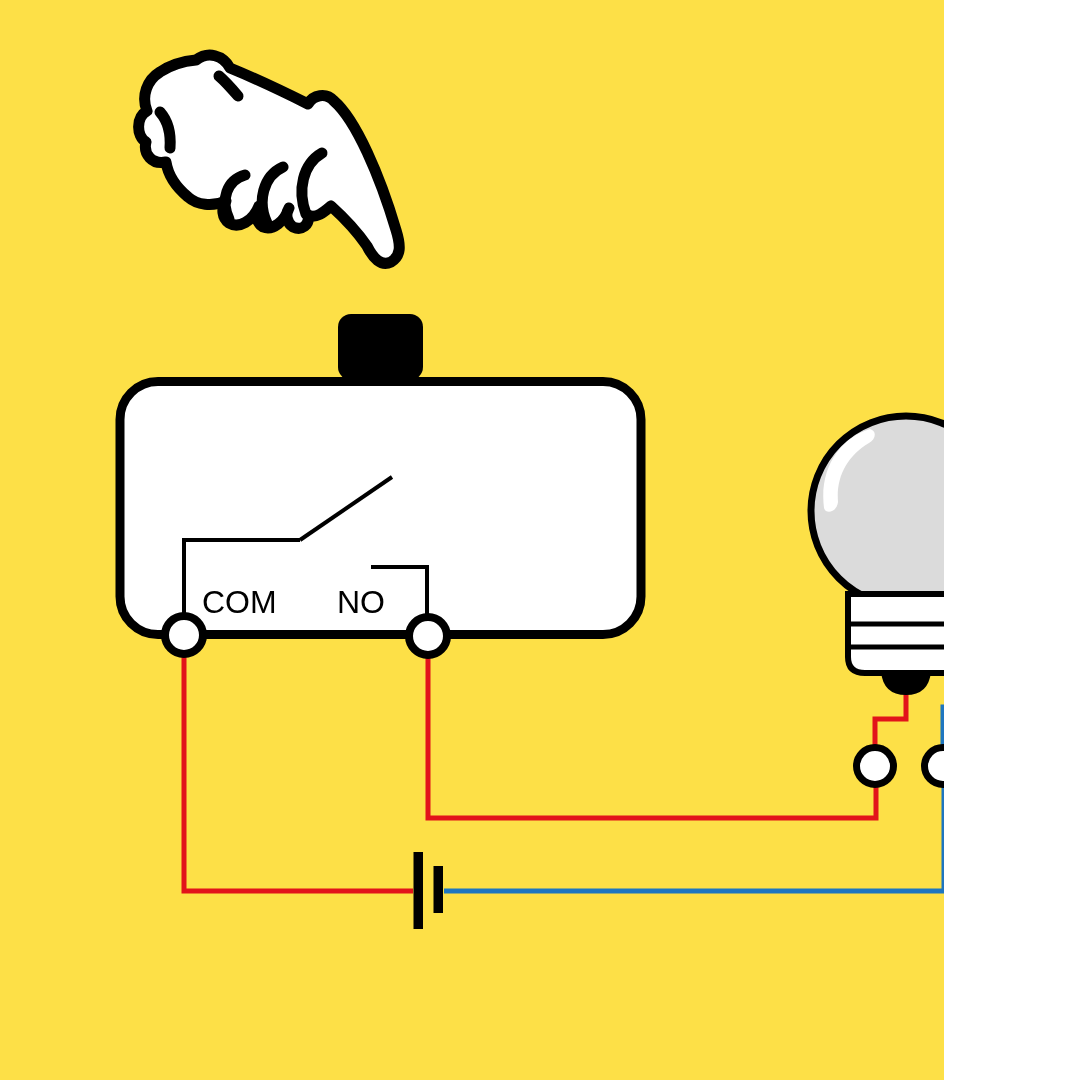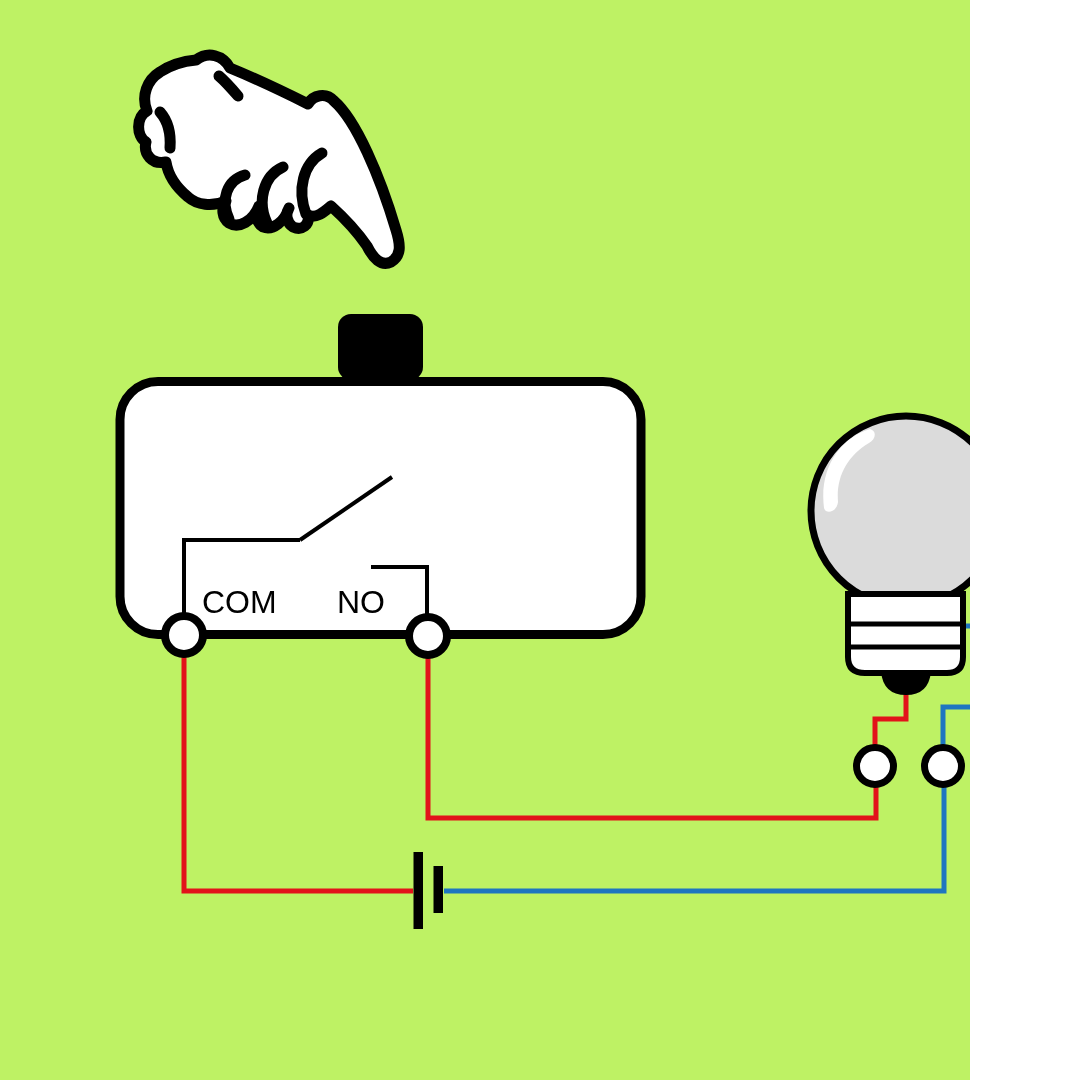--- a/index.html
+++ b/index.html
@@ -1,16 +1,16 @@
 <!DOCTYPE html>
 <html><head>
 <meta charset="utf-8">
 <style>
   html,body{margin:0;padding:0;background:#ffffff;}
-  .stage{position:relative;width:944px;height:1080px;background:#bef264;overflow:hidden;padding-left:26px;}
+  .stage{position:relative;width:944px;height:1080px;background:#fde047;overflow:hidden;}
   .stage svg{position:absolute;left:0;top:0;}
   svg text{font-family:"Liberation Sans","DejaVu Sans",sans-serif;fill:#000;}
 </style>
 </head>
 <body>
 
 <div class="stage">
   <svg width="1080" height="1080" viewBox="0 0 1080 1080">
 
     <g fill="none" stroke-width="5">

